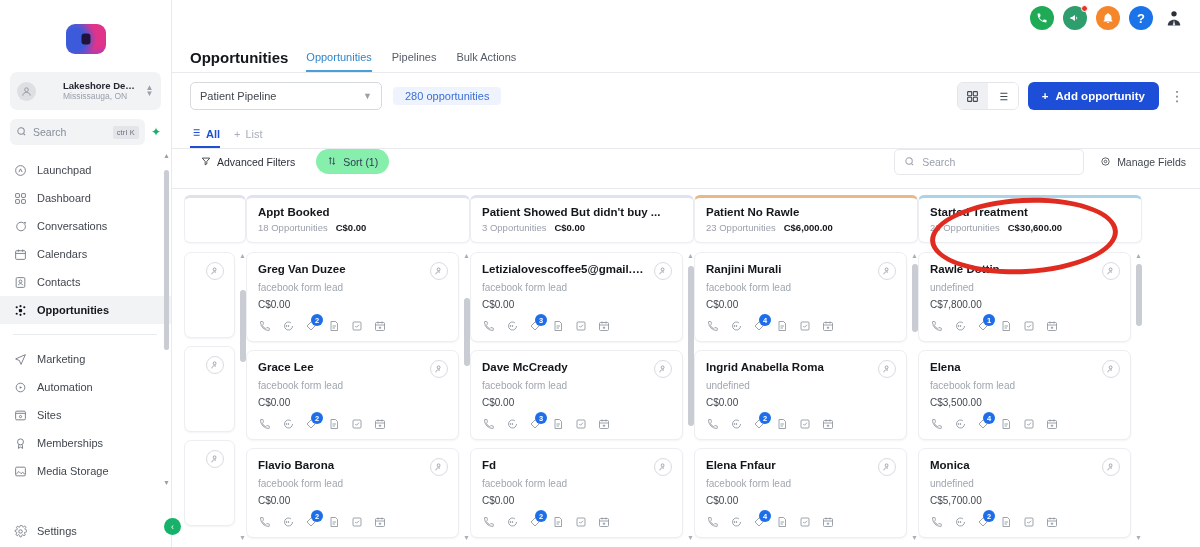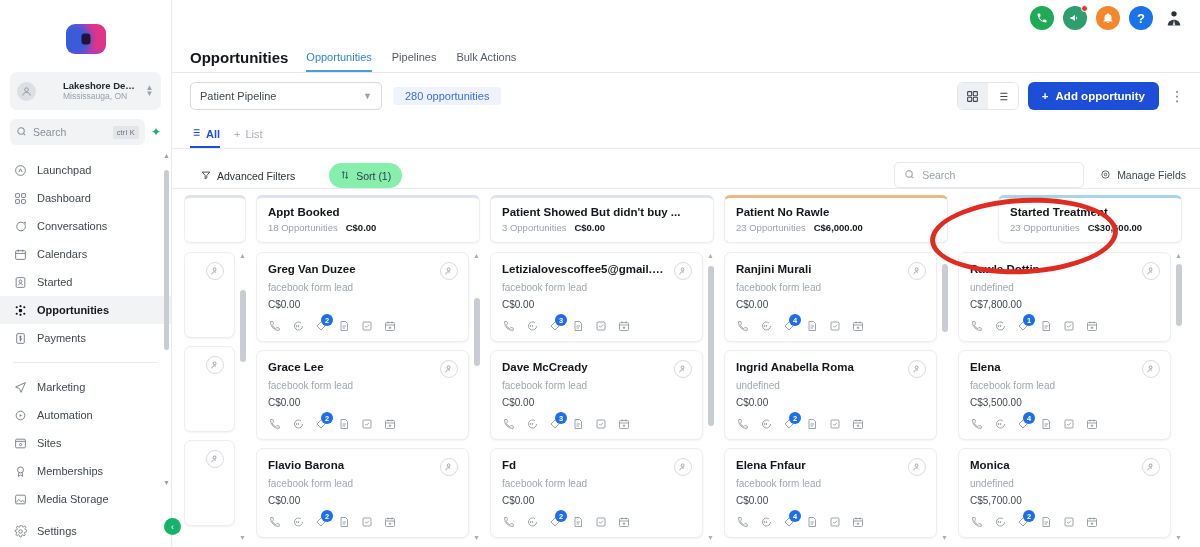--- a/index.html
+++ b/index.html
@@ -144,36 +144,36 @@
     display: flex; align-items: center; gap: 7px; padding: 0 14px;
     font-size: 11.5px; font-weight: bold; cursor: pointer; border: none;
   }
   .kebab { color: #6a717c; font-size: 14px; cursor: pointer; padding: 0 2px; line-height: 1; letter-spacing: 0; }
 
   .listtabs { height: 30px; display: flex; align-items: flex-end; gap: 14px; padding: 0 18px; border-bottom: 1px solid #e8eaee; }
   .lt { display: flex; align-items: center; gap: 5px; font-size: 11px; padding-bottom: 6px; cursor: pointer; border-bottom: 2px solid transparent; }
   .lt.active { color: #1d4ed8; border-bottom-color: #1d4ed8; font-weight: bold; }
   .lt.muted { color: #a8aeb8; }
 
-  .filterbar { height: 40px; display: flex; align-items: flex-end; padding: 0 14px 0 18px; gap: 23px; border-bottom: 1px solid #e8eaee; }
+  .filterbar { height: 40px; display: flex; align-items: flex-start; padding: 0 14px 0 18px; gap: 10px; border-bottom: 1px solid #e8eaee; }
   .chip {
     height: 25px; border-radius: 14px; display: flex; align-items: center; gap: 6px;
     padding: 0 11px; font-size: 10.5px; color: #2b3038; cursor: pointer; background: #fff;
   }
   .chip.sort { background: #86efac; color: #2e3b52; }
   .fb-right { margin-left: auto; display: flex; align-items: center; gap: 16px; }
   .fsearch {
     width: 190px; height: 26px; border-radius: 5px; background: #fff;
     border: 1px solid #e6e8ec; display: flex; align-items: center; gap: 7px; padding: 0 9px; cursor: text;
   }
   .fsearch .lbl { font-size: 10.5px; color: #9aa0ab; }
   .mfields { display: flex; align-items: center; gap: 6px; font-size: 10.5px; color: #41474f; cursor: pointer; }
 
   
-  .board { flex: 1; position: relative; overflow: hidden; background: #fff; display: flex; gap: 10px; padding: 6px 0 0 12px; }
+  .board { flex: 1; position: relative; overflow: hidden; background: #fff; display: flex; padding: 6px 0 0 12px; }
   .col { width: 224px; flex: 0 0 224px; display: flex; flex-direction: column; height: 100%; position: relative; }
   .col.partial { width: 62px; flex: 0 0 62px; overflow: hidden; }
 
   .col-head {
     background: #fff; border-radius: 6px; border: 1px solid #eceef1;
     border-top: 3px solid #d9dde3;
     padding: 8px 11px 9px 11px; margin-bottom: 9px; height: 48px;
     box-shadow: 0 1px 2px rgba(16,24,40,.04);
   }
   .col-title { font-size: 11.5px; font-weight: bold; color: #13161b; white-space: nowrap; overflow: hidden; text-overflow: ellipsis; }
@@ -295,44 +295,35 @@
         <span>Calendars</span>
       </div>
       <div class="nav-item">
         <span class="ic">
           <svg width="13" height="13" viewBox="0 0 24 24" fill="none" stroke="currentColor" stroke-width="1.7">
               <rect x="4" y="3" width="16" height="18" rx="2"></rect>
               <circle cx="12" cy="10" r="2.6"></circle>
               <path d="M8 17c.8-2 2.3-3 4-3s3.2 1 4 3"></path>
             </svg>
         </span>
-        <span>Started</span>
+        <span>Contacts</span>
       </div>
       <div class="nav-item active">
         <span class="ic">
           <svg width="13" height="13" viewBox="0 0 24 24" fill="currentColor">
               <circle cx="5" cy="6" r="2"></circle>
               <circle cx="12" cy="4" r="2"></circle>
               <circle cx="19" cy="6" r="2"></circle>
               <circle cx="5" cy="18" r="2"></circle>
               <circle cx="12" cy="20" r="2"></circle>
               <circle cx="19" cy="18" r="2"></circle>
               <rect x="9" y="9" width="6" height="6" rx="1.4"></rect>
             </svg>
         </span>
         <span>Opportunities</span>
-      </div>
-      <div class="nav-item">
-        <span class="ic">
-          <svg width="13" height="13" viewBox="0 0 24 24" fill="none" stroke="currentColor" stroke-width="1.7">
-              <rect x="5" y="3" width="14" height="18" rx="2"></rect>
-              <path d="M12 7v10M14 9.5c0-1-1-1.5-2-1.5s-2 .5-2 1.5 4 1 4 3-1 1.5-2 1.5-2-.5-2-1.5"></path>
-            </svg>
-        </span>
-        <span>Payments</span>
       </div>
 
       <div class="nav-sep"></div>
 
       <div class="nav-item">
         <span class="ic">
           <svg width="13" height="13" viewBox="0 0 24 24" fill="none" stroke="currentColor" stroke-width="1.7">
               <path d="M21 3L3 11l7 3 3 7 8-18z"></path>
             </svg>
         </span>
@@ -1054,21 +1045,21 @@
 
           <div class="col-scroll">
             <span class="ar up">▲</span>
             <div class="thumb" style="top:12px;height:68px;"></div>
             <span class="ar dn">▼</span>
           </div>
         </div>
       </div>
 
       <div class="col">
-        <div class="col-head" style="border-top-color:#a9d4e8;margin-left:40px;">
+        <div class="col-head" style="border-top-color:#a9d4e8;">
           <div class="col-title">Started Treatment</div>
           <div class="col-meta">
             <span class="cnt">23 Opportunities</span>
             <span class="amt">C$30,600.00</span>
           </div>
         </div>
         <div class="col-body">
           <div class="card">
             <div class="card-title">Rawle Dottin</div>
             <div class="card-av">

